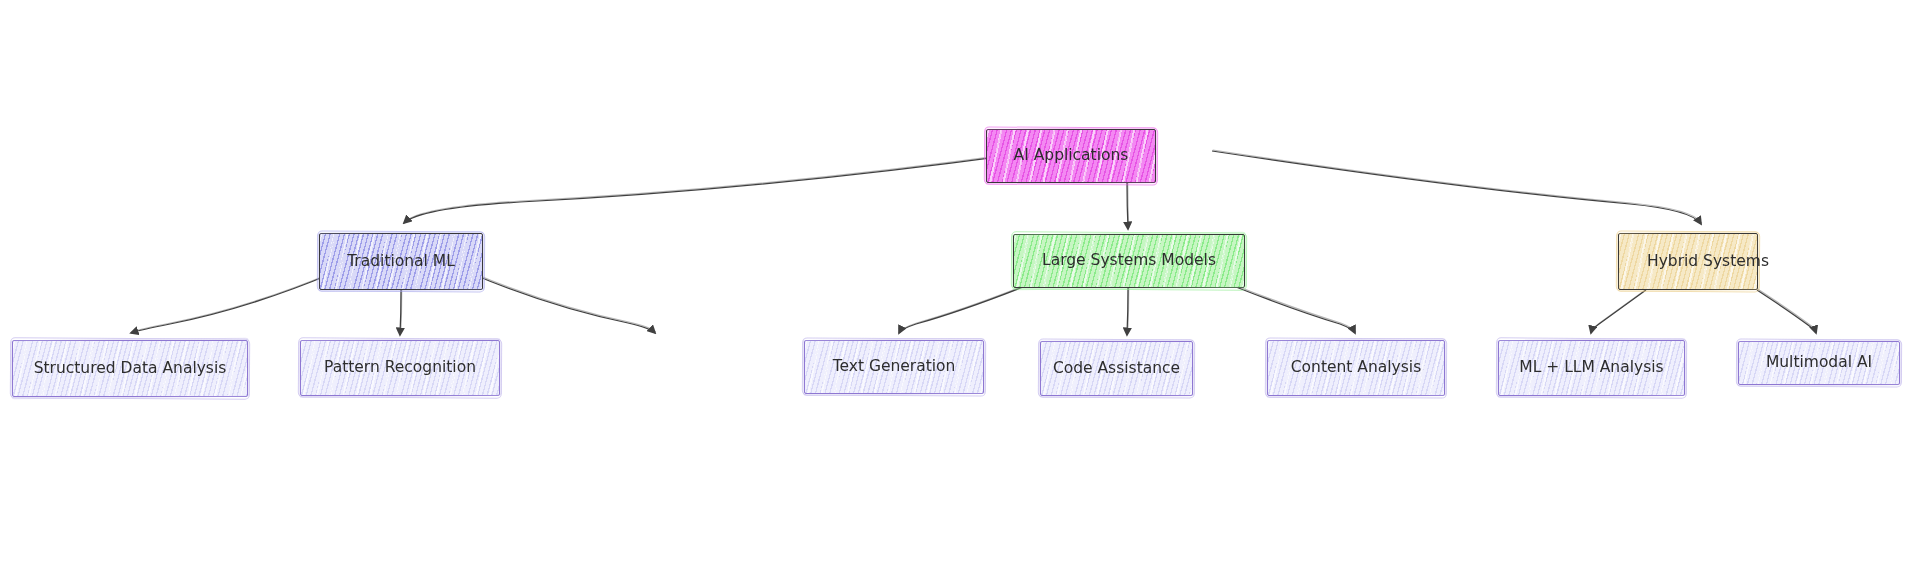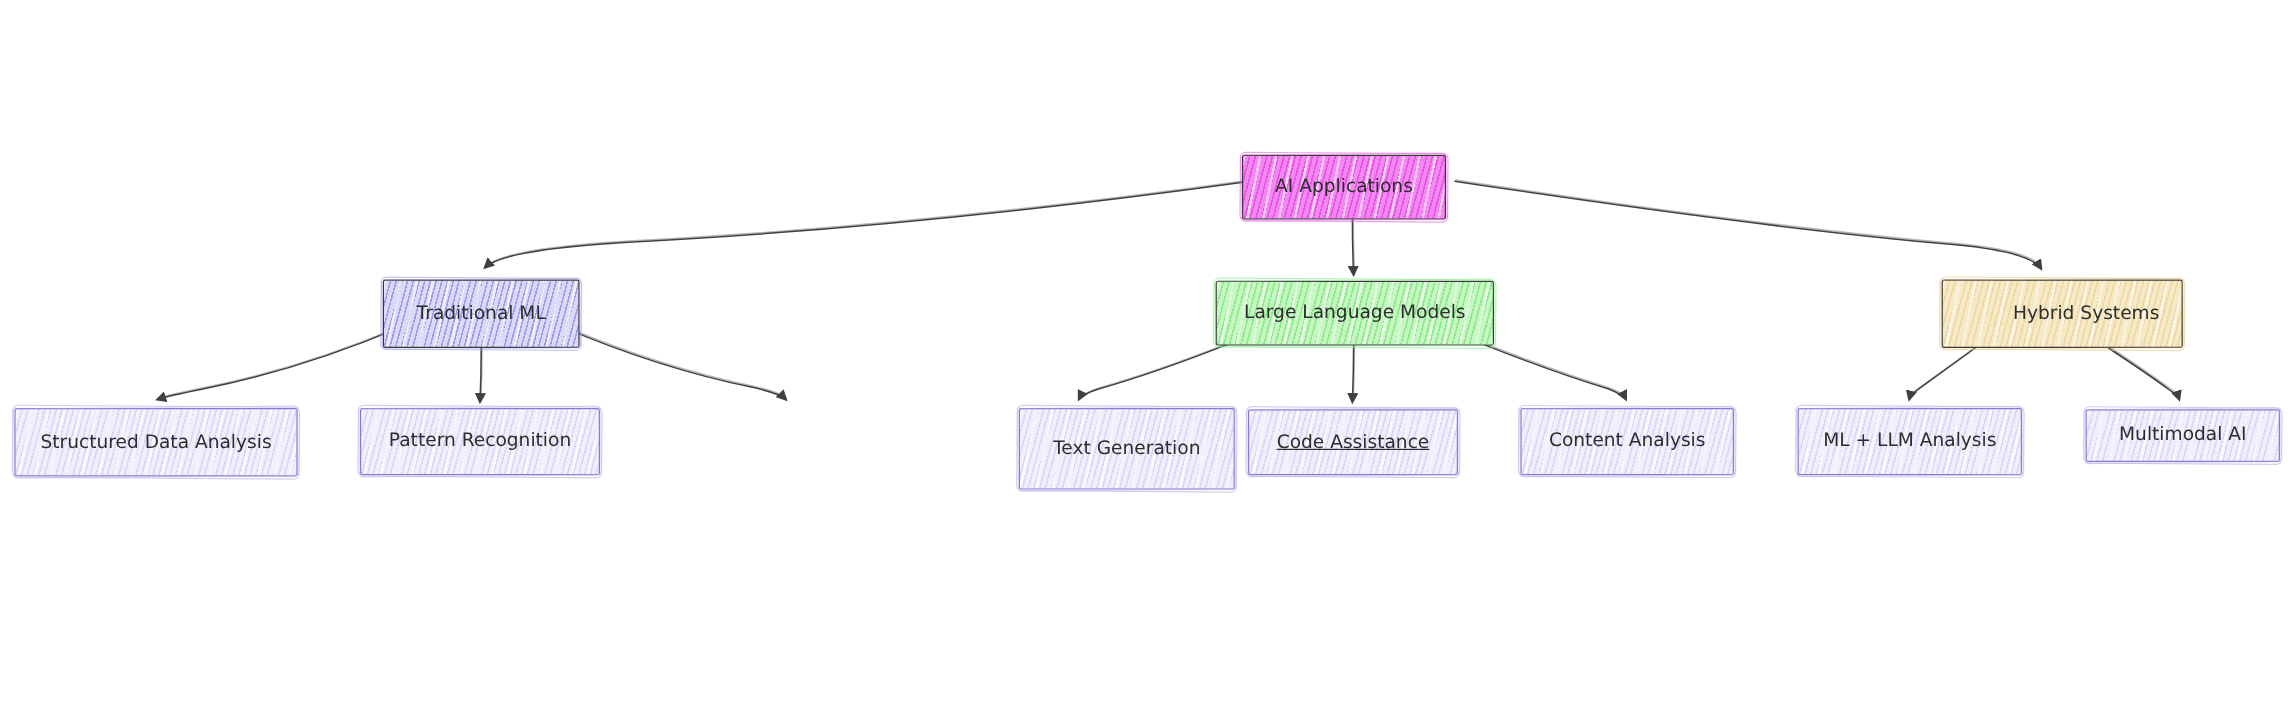--- a/index.html
+++ b/index.html
@@ -68,42 +68,42 @@
       <path d="M 1128 288 Q 1128 311 1127 335" class="edge ghost" transform="translate(0.7,-1)"></path>
       <path d="M 1128 288 Q 1128 311 1127 335" class="edge" marker-end="url(#arrow)"></path>
       <path d="M 1236 287 Q 1297 311 1340 324 Q 1353 329 1355 333" class="edge ghost" transform="translate(0.7,-1)"></path>
       <path d="M 1236 287 Q 1297 311 1340 324 Q 1353 329 1355 333" class="edge" marker-end="url(#arrow)"></path>
       <path d="M 1646 290 Q 1617 311 1599 324 Q 1592 329 1591 333" class="edge ghost" transform="translate(0.7,-1)"></path>
       <path d="M 1646 290 Q 1617 311 1599 324 Q 1592 329 1591 333" class="edge" marker-end="url(#arrow)"></path>
       <path d="M 1757 290 Q 1789 311 1808 325 Q 1815 330 1816 333" class="edge ghost" transform="translate(0.7,-1)"></path>
       <path d="M 1757 290 Q 1789 311 1808 325 Q 1815 330 1816 333" class="edge" marker-end="url(#arrow)"></path>
     </svg>
 
-<div class="node" style="left: 1035px; top: 129px; width: 170px; height: 54px; --base: #f388f2; --hatch: #e754e5; --fringe: #ea5ce9; --edge: #383838;">
+<div class="node" style="left: 986px; top: 129px; width: 170px; height: 54px; --base: #f388f2; --hatch: #e754e5; --fringe: #ea5ce9; --edge: #383838;">
       <span>AI Applications</span>
     </div>
     <div class="node" style="left: 319px; top: 233px; width: 164px; height: 57px; --base: #d9d9f8; --hatch: #9e9ee9; --fringe: #9e9ee9; --edge: #383838;">
       <span>Traditional ML</span>
     </div>
     <div class="node" style="left: 1013px; top: 234px; width: 232px; height: 54px; --base: #c6f6c2; --hatch: #8beb8b; --fringe: #8beb8b; --edge: #383838;">
-      <span>Large Language Models</span>
+      <span>Large Systems Models</span>
     </div>
-    <div class="node" style="left: 1618px; top: 233px; width: 201px; height: 57px; padding-left: 40px; --base: #f6e9c6; --hatch: #eed8a2; --fringe: #e9c97e; --edge: #383838;">
+    <div class="node" style="left: 1618px; top: 233px; width: 140px; height: 57px; padding-left: 40px; --base: #f6e9c6; --hatch: #eed8a2; --fringe: #e9c97e; --edge: #383838;">
       <span>Hybrid Systems</span>
     </div>
     <div class="node" style="left: 12px; top: 340px; width: 236px; height: 57px; --base: #efeffd; --hatch: #d8d8f6; --fringe: #b7abe8; --edge: #8e77d2;">
       <span>Structured Data Analysis</span>
     </div>
     <div class="node" style="left: 300px; top: 340px; width: 200px; height: 56px; --base: #efeffd; --hatch: #d8d8f6; --fringe: #b7abe8; --edge: #8e77d2;">
       <span>Pattern Recognition</span>
     </div>
-    <div class="node" style="left: 849px; top: 340px; width: 180px; height: 68px; text-align: center; --base: #efeffd; --hatch: #d8d8f6; --fringe: #b7abe8; --edge: #8e77d2;">
+    <div class="node" style="left: 804px; top: 340px; width: 180px; height: 54px; text-align: center; --base: #efeffd; --hatch: #d8d8f6; --fringe: #b7abe8; --edge: #8e77d2;">
       <span>Text Generation</span>
     </div>
-    <div class="node" style="left: 1040px; top: 341px; width: 175px; height: 55px; text-decoration: underline; --base: #efeffd; --hatch: #d8d8f6; --fringe: #b7abe8; --edge: #8e77d2;">
+    <div class="node" style="left: 1040px; top: 341px; width: 153px; height: 55px; --base: #efeffd; --hatch: #d8d8f6; --fringe: #b7abe8; --edge: #8e77d2;">
       <span>Code Assistance</span>
     </div>
     <div class="node" style="left: 1267px; top: 340px; width: 178px; height: 56px; --base: #efeffd; --hatch: #d8d8f6; --fringe: #b7abe8; --edge: #8e77d2;">
       <span>Content Analysis</span>
     </div>
     <div class="node" style="left: 1498px; top: 340px; width: 187px; height: 56px; --base: #efeffd; --hatch: #d8d8f6; --fringe: #b7abe8; --edge: #8e77d2;">
       <span>ML + LLM Analysis</span>
     </div>
     <div class="node" style="left: 1738px; top: 341px; width: 162px; height: 44px; --base: #efeffd; --hatch: #d8d8f6; --fringe: #b7abe8; --edge: #8e77d2;">
       <span>Multimodal AI</span>

